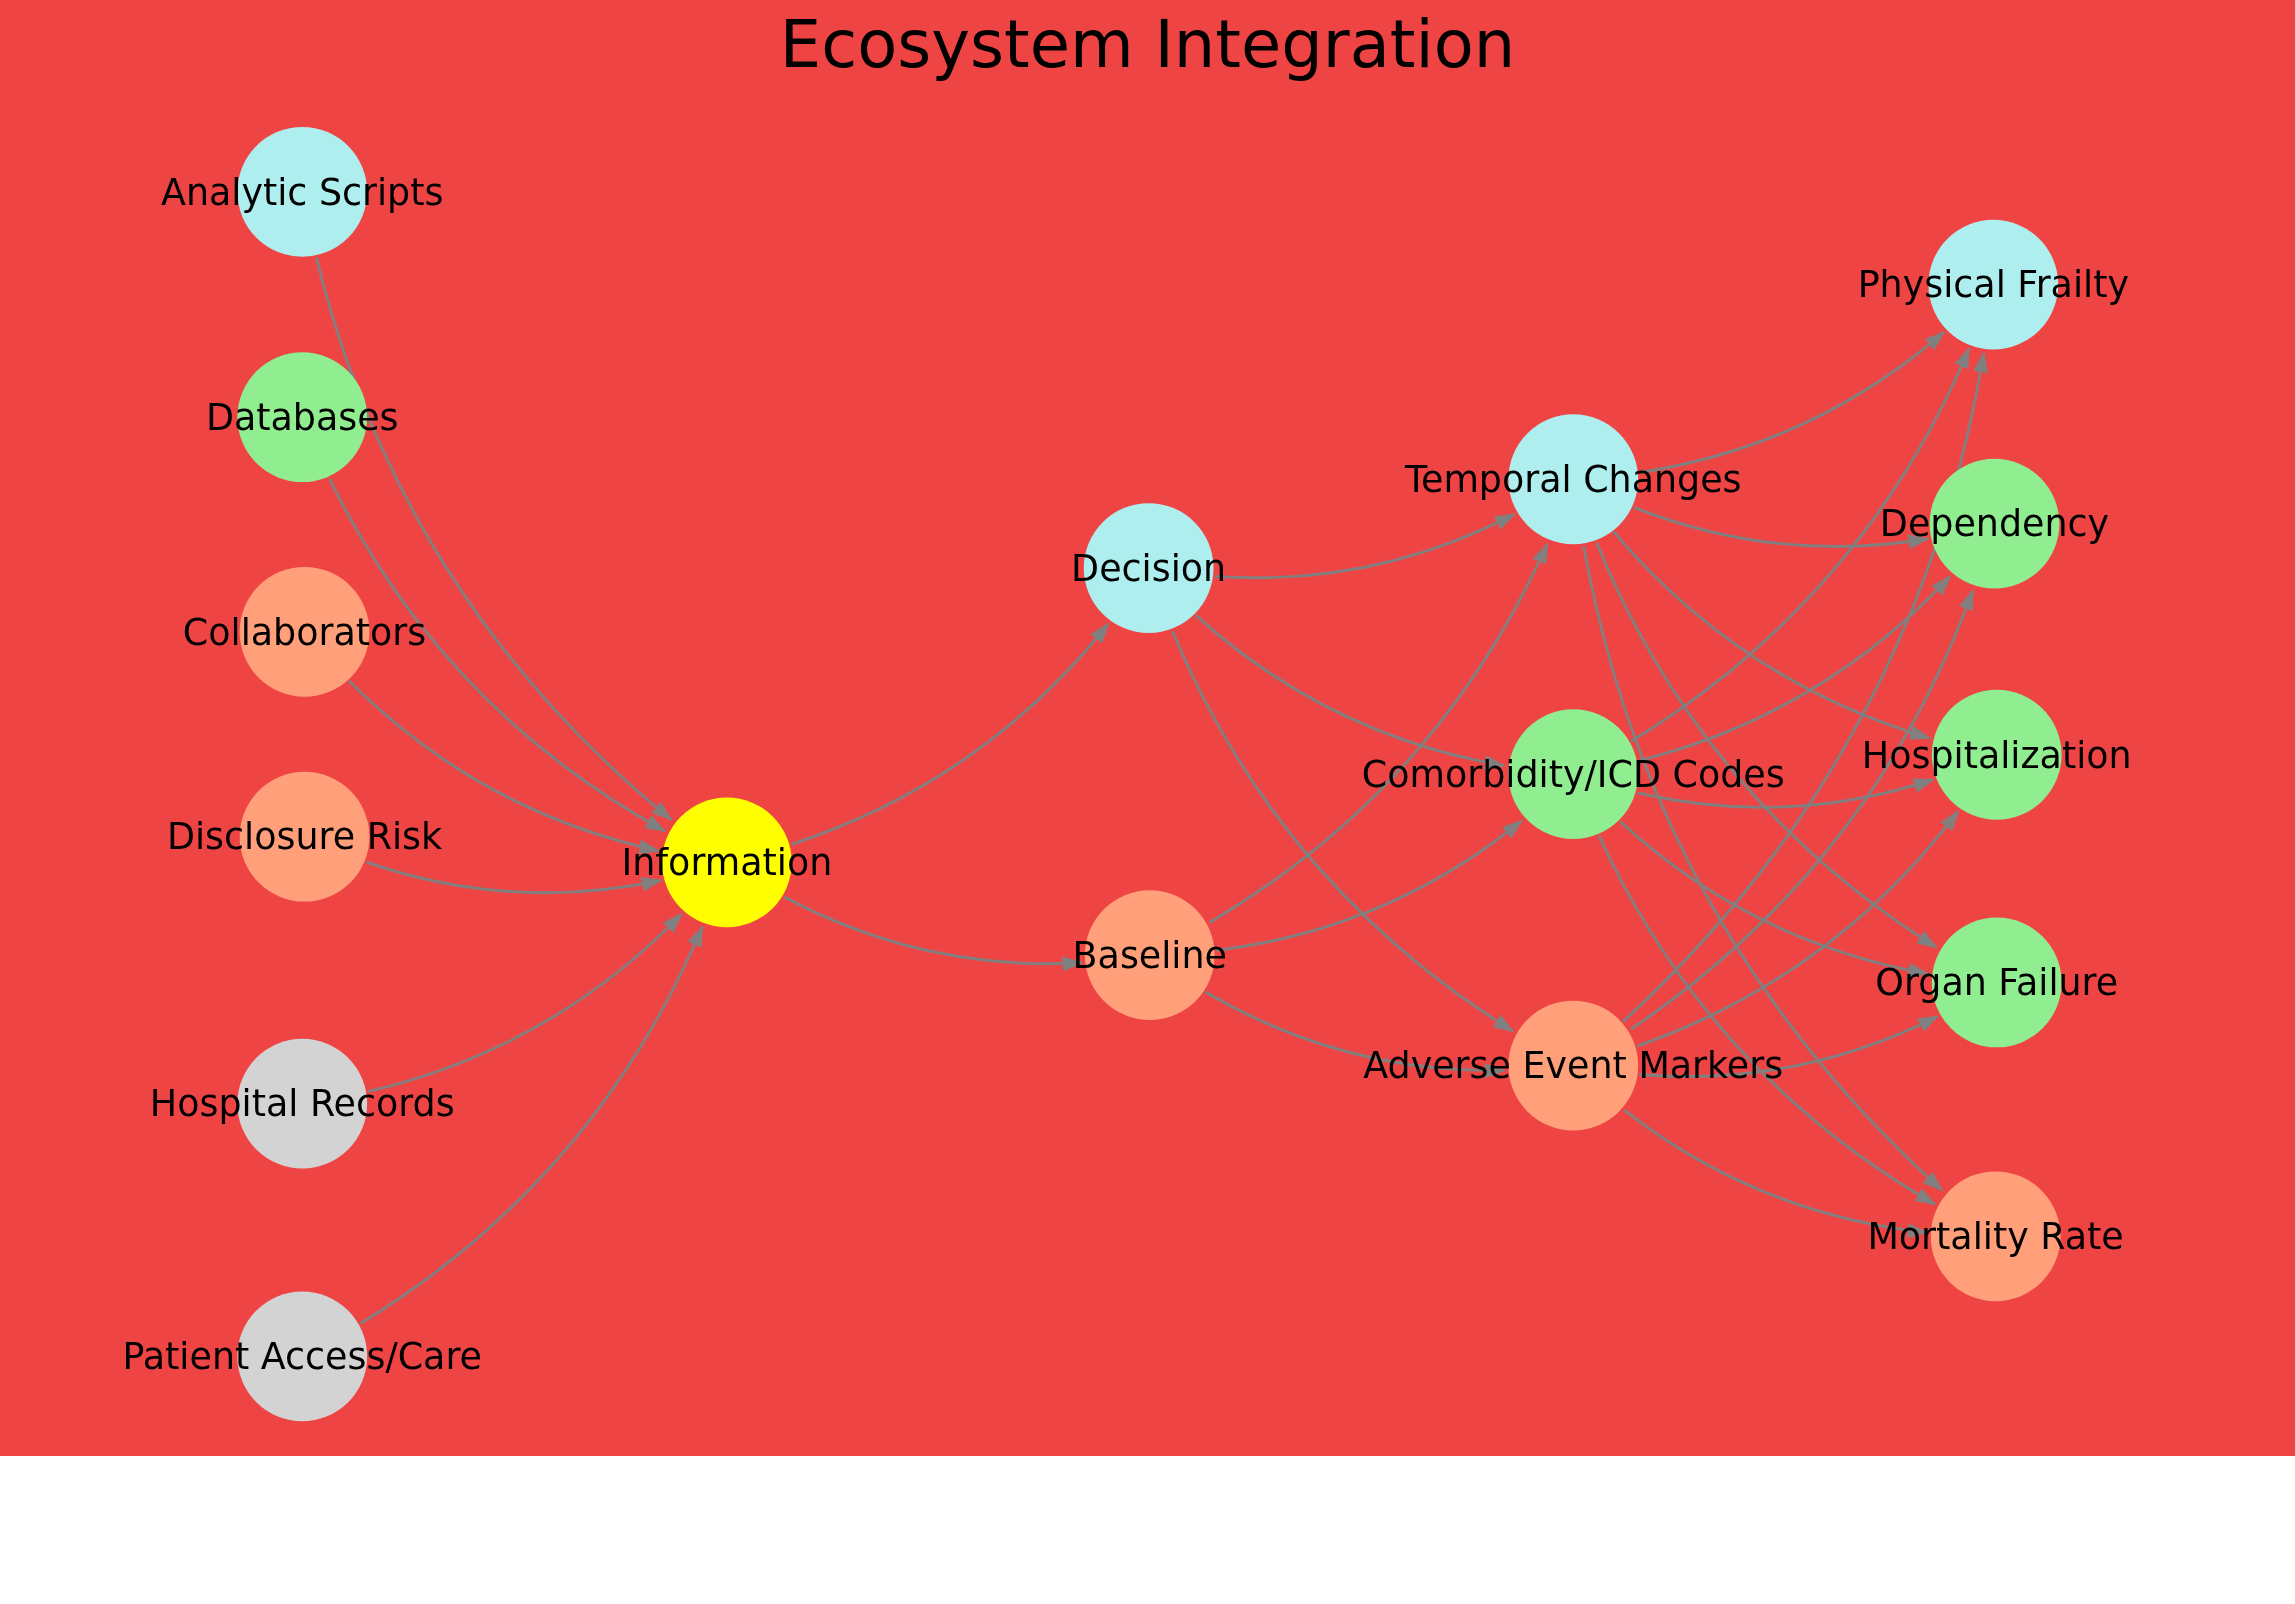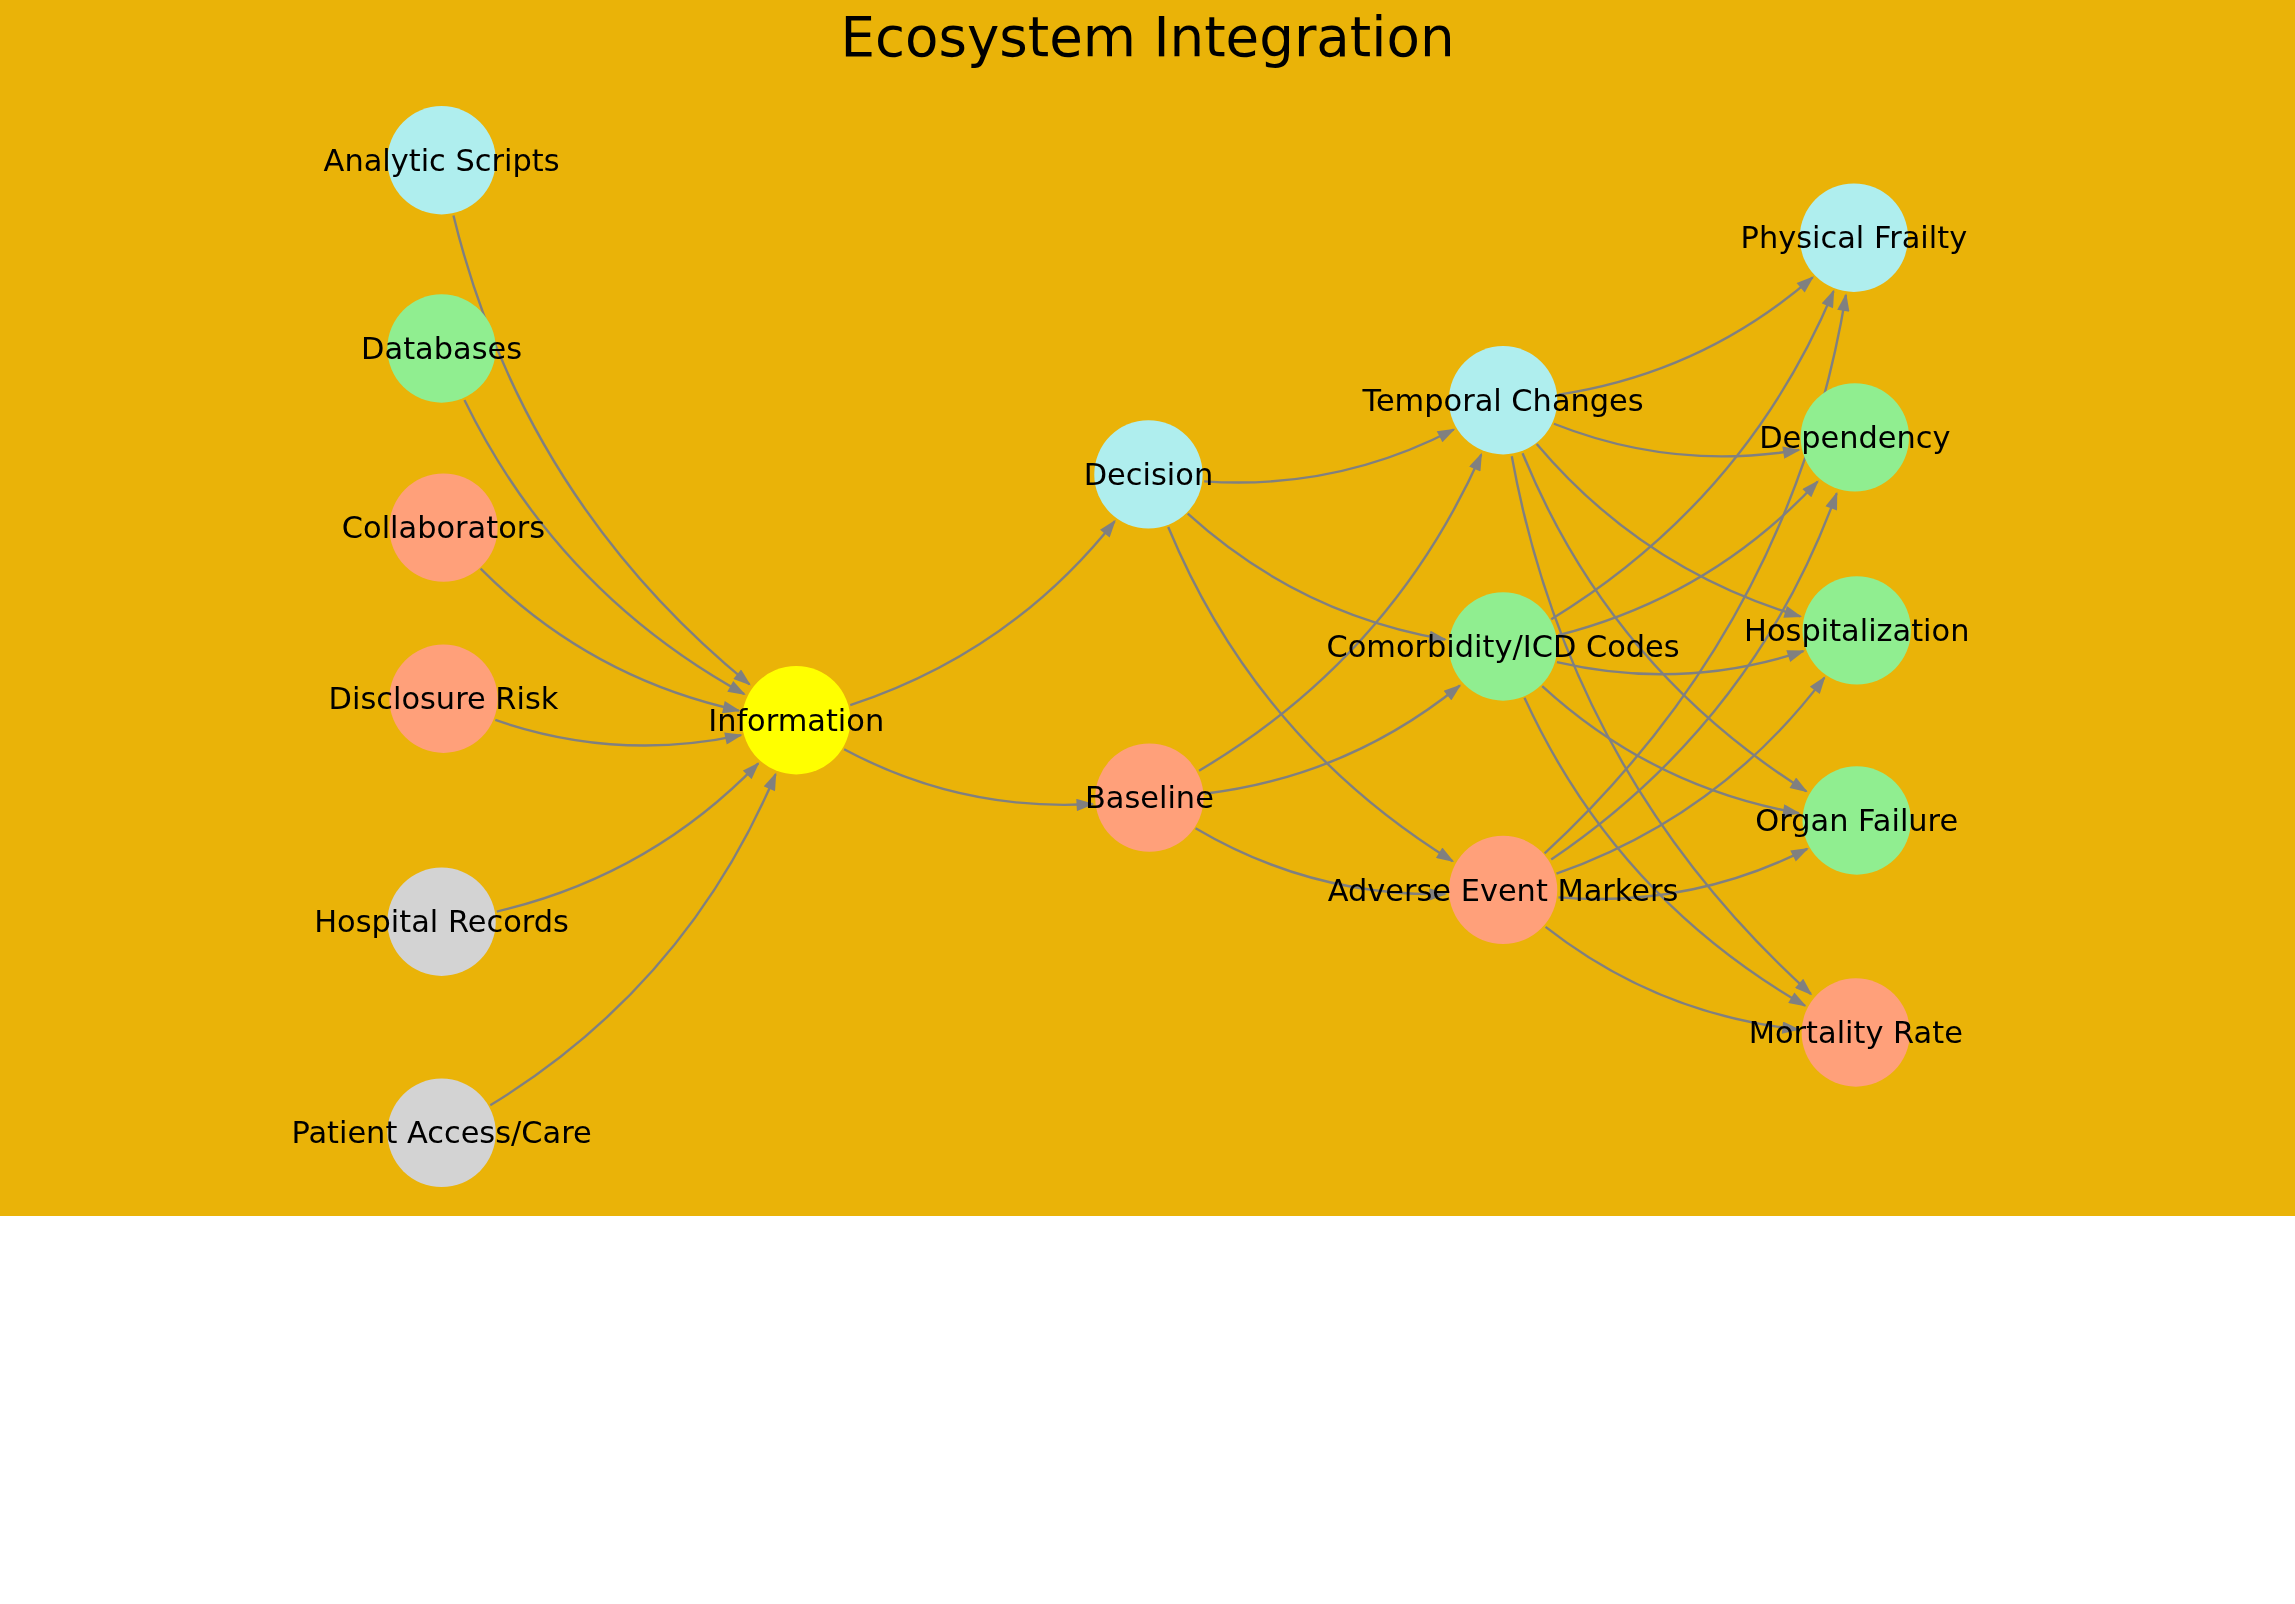--- a/index.html
+++ b/index.html
@@ -1,16 +1,16 @@
 <!DOCTYPE html>
 <html style="font-size:10px"><head>
 <meta charset="utf-8">
 <style>
   html,body{margin:0;padding:0;background:#ffffff;}
-  .stage{width:2295px;height:1216px;background:#eab308;position:relative;}
+  .stage{width:2295px;height:1456px;background:#ef4444;position:relative;}
   svg{display:block;width:100%;height:100%;}
   text{font-family:"DejaVu Sans",sans-serif;fill:#000000;}
   .title{font-size:115px;}
   .node-label{font-size:64px;text-anchor:middle;}
 </style>
 </head>
 <body>
 
 <div class="stage">
   <svg viewBox="0 0 3660 2558" role="img">

